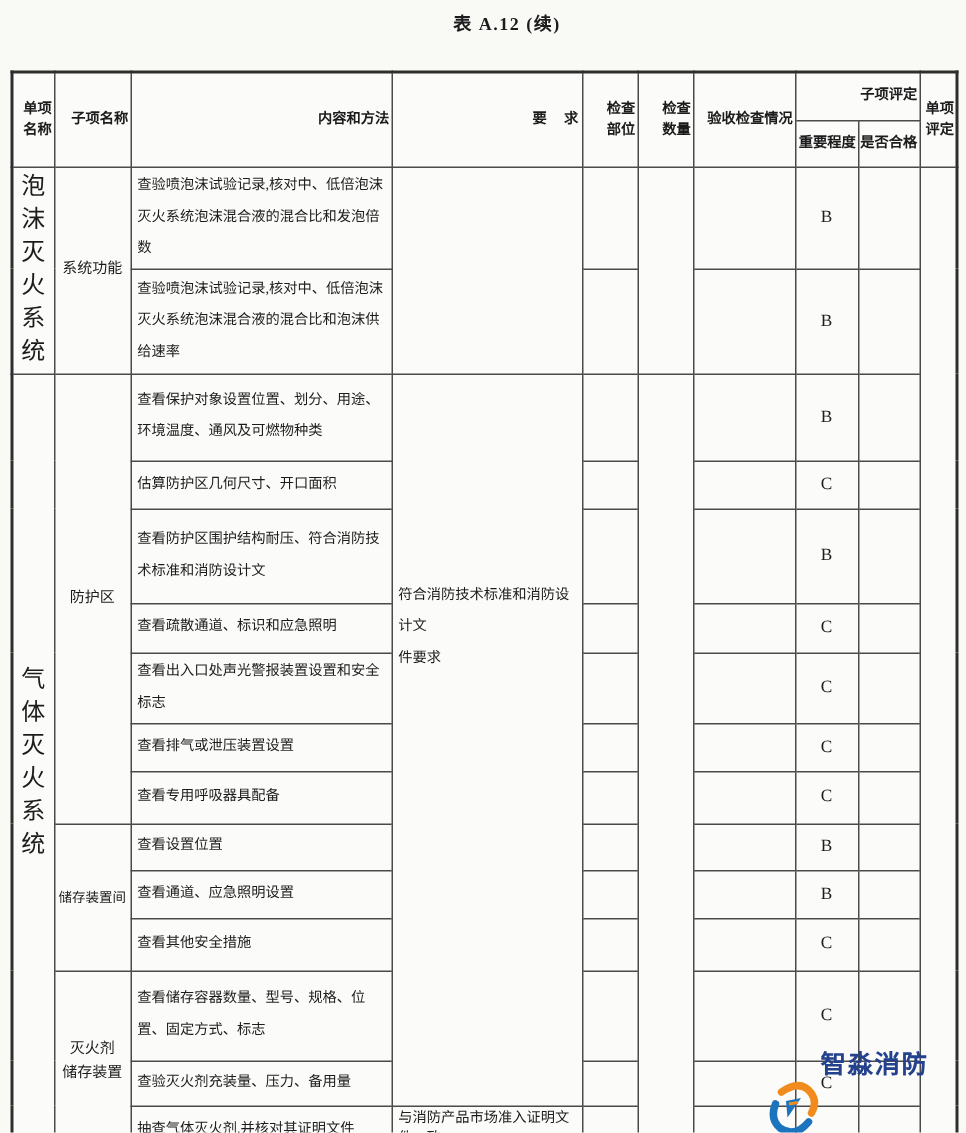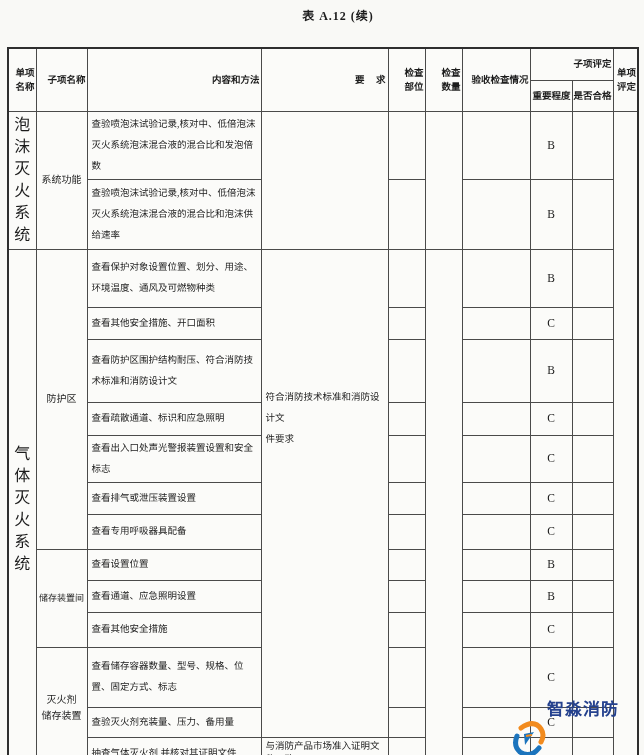--- a/index.html
+++ b/index.html
@@ -134,21 +134,21 @@
     <td class="content">查看保护对象设置位置、划分、用途、环境温度、通风及可燃物种类</td>
     <td rowspan="12" class="content req-gas pre">符合消防技术标准和消防设计文
 件要求</td>
     <td class="empty-cell"></td>
     <td rowspan="13" class="empty-cell"></td>
     <td class="empty-cell"></td>
     <td class="imp">B</td>
     <td class="empty-cell"></td>
   </tr>
   <tr class="rh32">
-    <td class="content">查看其他安全措施、开口面积</td>
+    <td class="content">估算防护区几何尺寸、开口面积</td>
     <td class="empty-cell"></td>
     <td class="empty-cell"></td>
     <td class="imp">C</td>
     <td class="empty-cell"></td>
   </tr>
   <tr class="rh63">
     <td class="content">查看防护区围护结构耐压、符合消防技术标准和消防设计文</td>
     <td class="empty-cell"></td>
     <td class="empty-cell"></td>
     <td class="imp">B</td>

